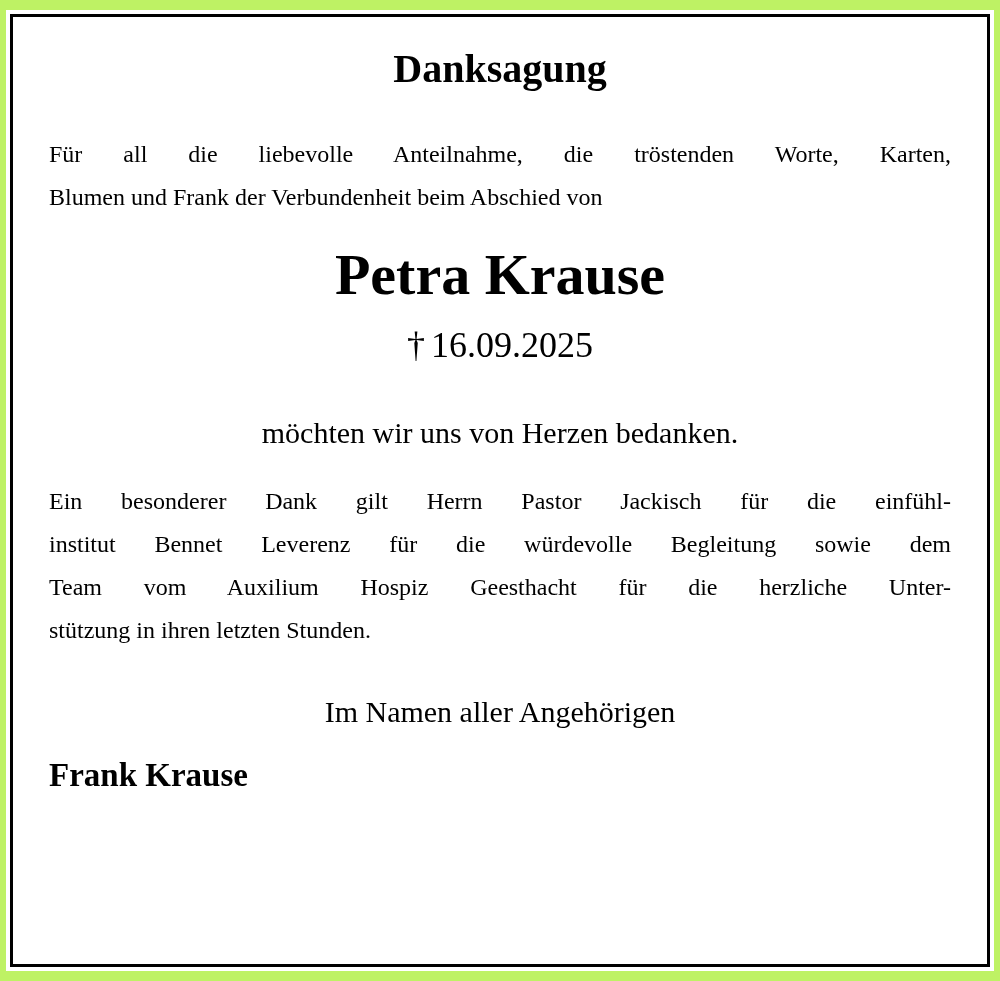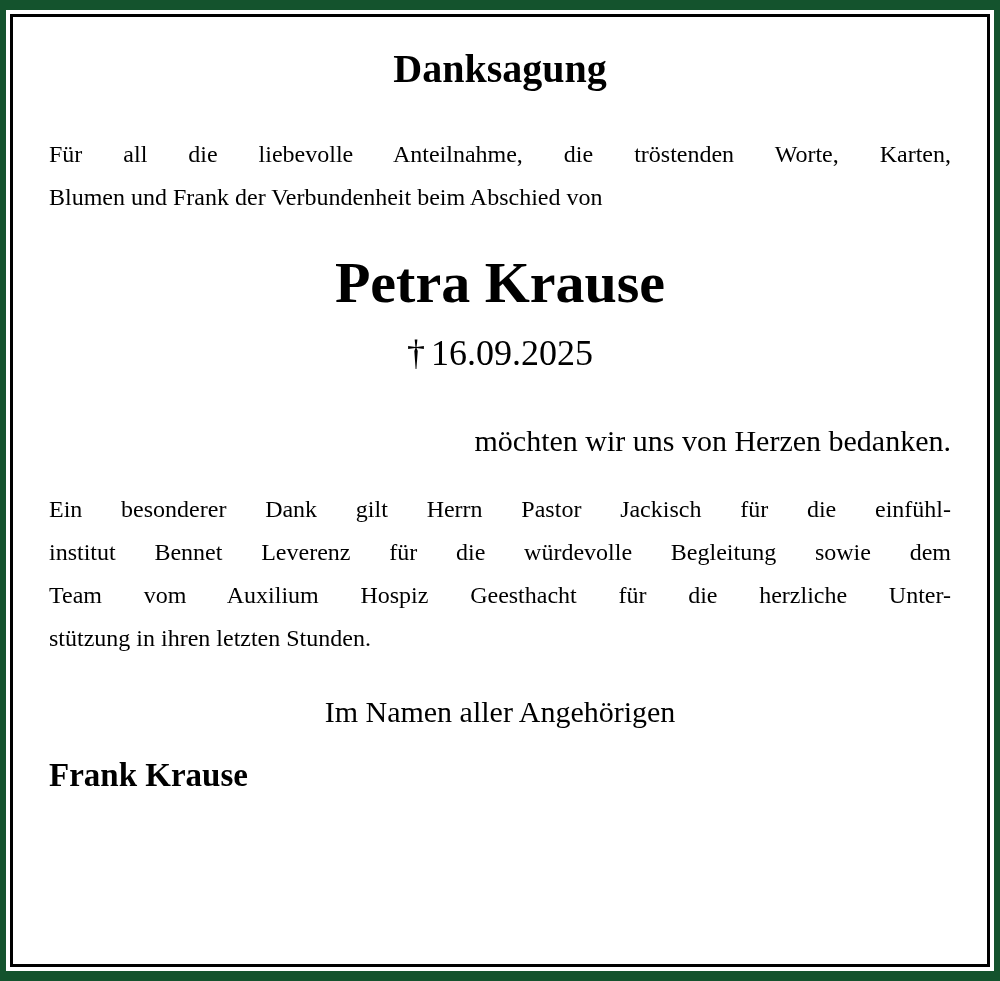--- a/index.html
+++ b/index.html
@@ -4,21 +4,21 @@
 <style>
   html, body {
     margin: 0;
     padding: 0;
     background: #ffffff;
   }
   .ad {
     box-sizing: border-box;
     width: 1000px;
     height: 981px;
-    background: #14532d;
+    background: #bef264;
     padding: 10px 6px 10px 6px; 
   }
   .frame-gap {
     box-sizing: border-box;
     width: 100%;
     height: 100%;
     background: #ffffff;
     padding: 4px; 
   }
   .frame-inner {
@@ -45,41 +45,41 @@
   }
   .para .jline {
     text-align: justify;
     text-align-last: justify;
   }
   .para .line {
     text-align: left;
   }
   .intro { margin-top: 42px; }
   .deceased-name {
-    margin-top: 32px;
+    margin-top: 24px;
     font-size: 58px;
     font-weight: bold;
     text-align: center;
     line-height: 64px;
   }
   .death-date {
     margin-top: 18px;
     font-size: 36px;
     text-align: center;
     line-height: 40px;
   }
   .thanks-line {
     margin-top: 46px;
     font-size: 30px;
     line-height: 43px;
-    text-align: right;
+    text-align: center;
   }
   .gratitude { margin-top: 26px; }
   .on-behalf {
-    margin-top: 30px;
+    margin-top: 38px;
     font-size: 30px;
     line-height: 43px;
     text-align: center;
   }
   .mourner-name {
     margin-top: 20px;
     font-size: 33px;
     font-weight: bold;
     text-align: left;
     line-height: 45px;

